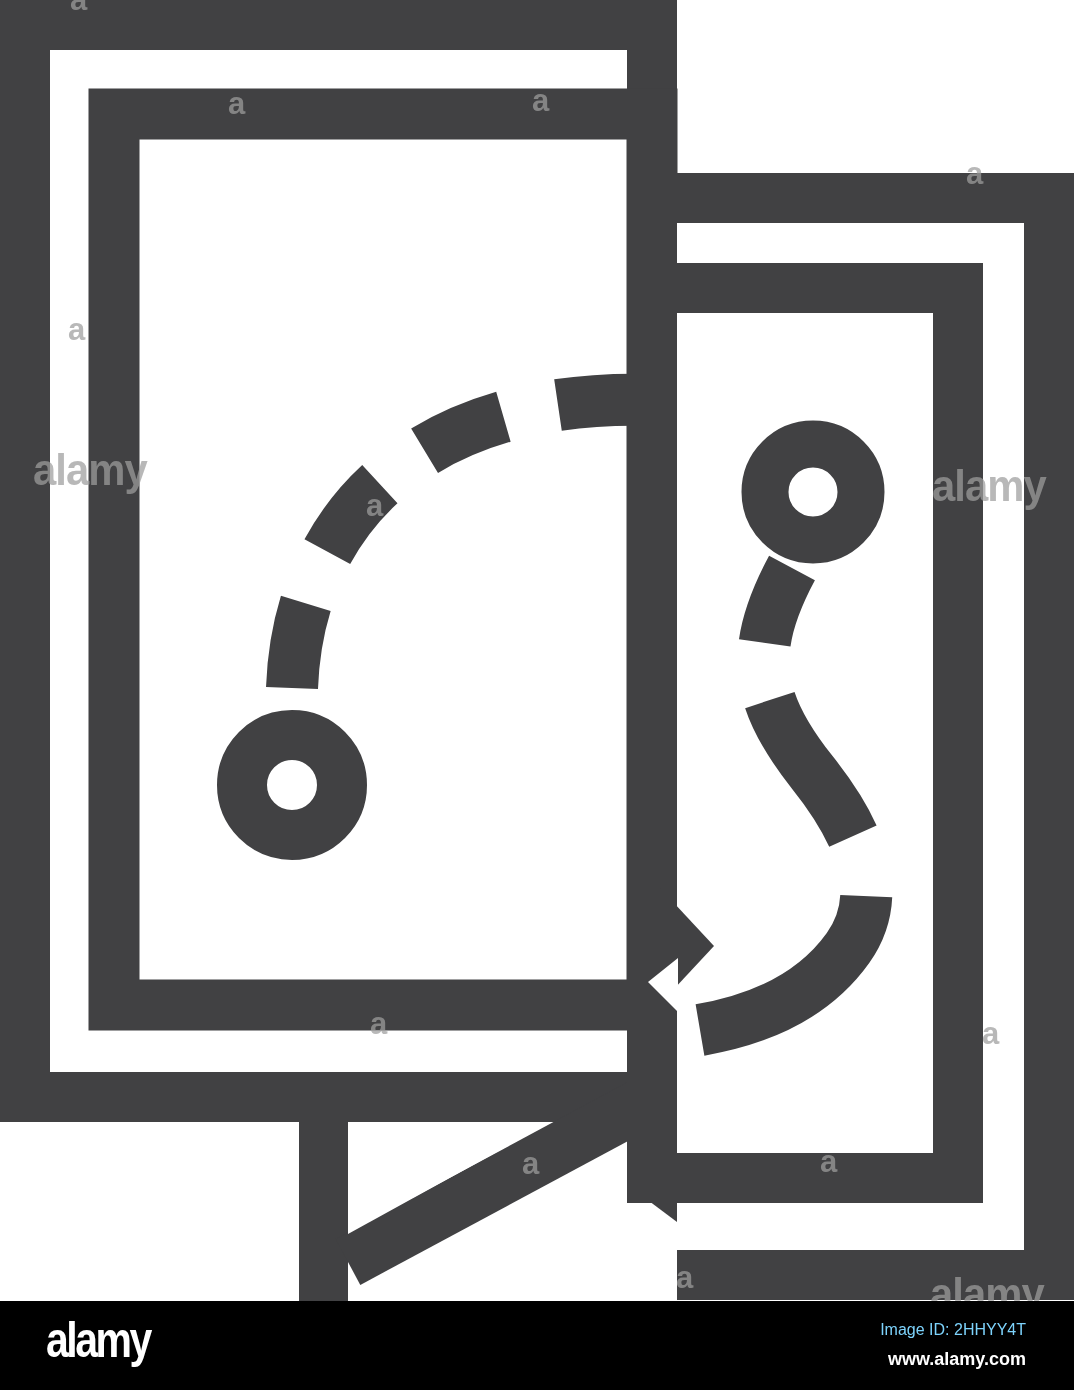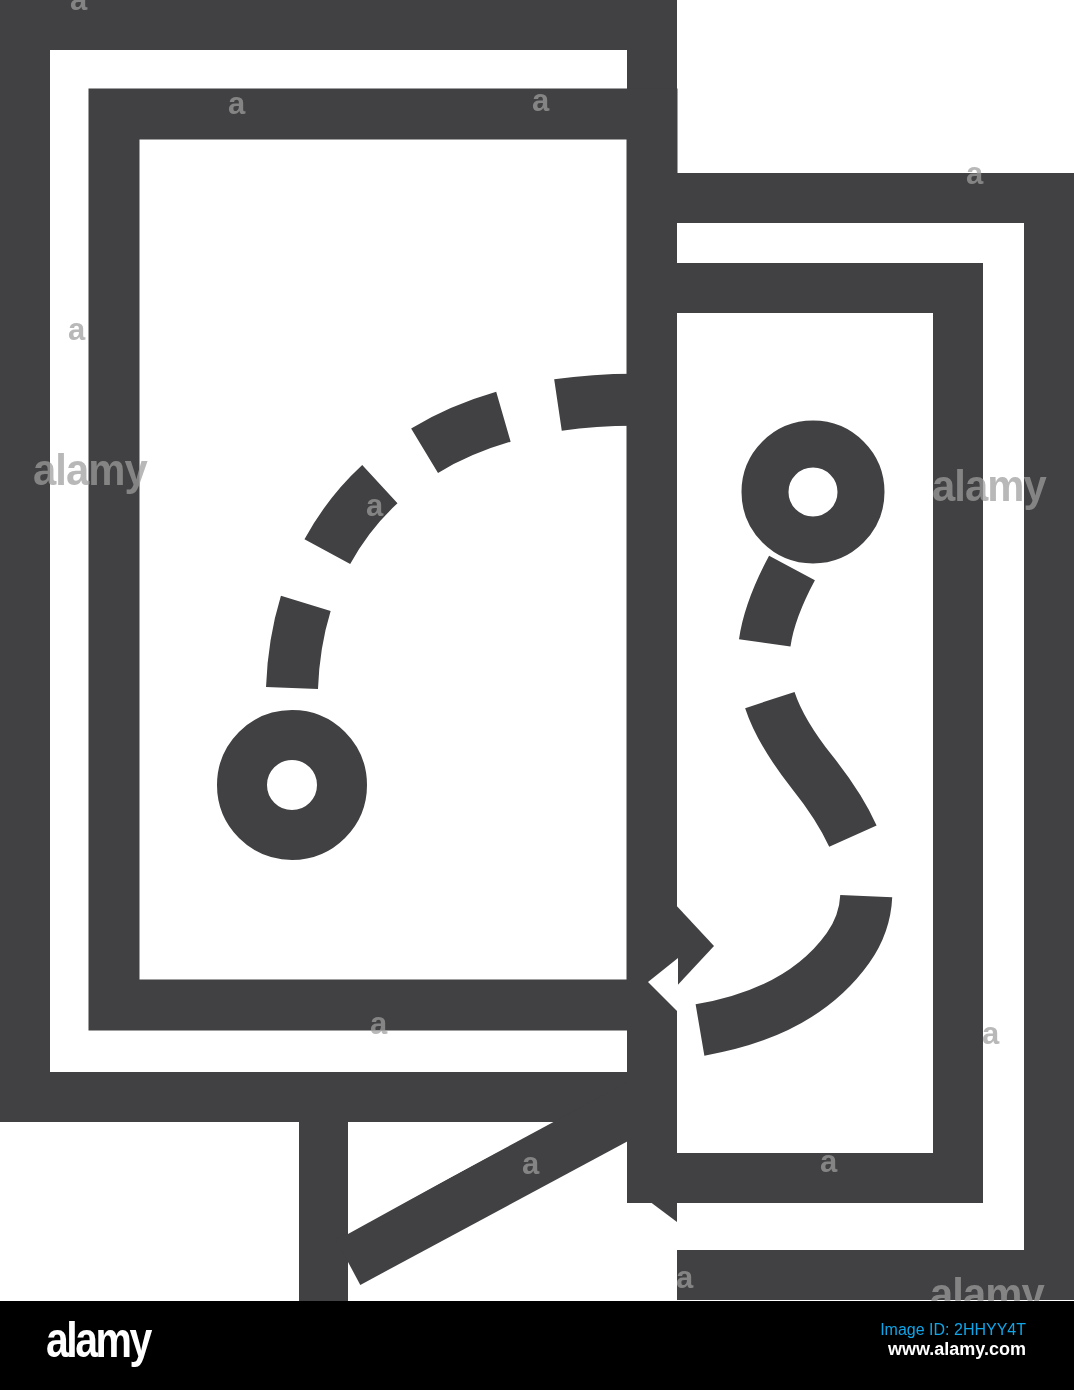--- a/index.html
+++ b/index.html
@@ -10,22 +10,22 @@
   .ink{stroke:#414143;}
   .inkfill{fill:#414143;}
   .wm{position:absolute;color:#9e9e9e;opacity:0.72;font-weight:bold;pointer-events:none;
       line-height:1;user-select:none;}
   .wm-a{font-size:31px;}
   .wm-word{font-size:44px;letter-spacing:-1px;transform:scaleX(0.95);transform-origin:left top;}
   .footer{position:absolute;left:0;top:1301px;width:1074px;height:89px;background:#000000;}
   .footer-logo{position:absolute;left:46px;top:10px;color:#ffffff;font-size:50px;font-weight:bold;
                letter-spacing:-3px;transform:scaleX(0.82);transform-origin:left top;}
   .footer-meta{position:absolute;right:48px;top:20px;text-align:right;}
-  .footer-id{color:#0ea5e9;font-size:16px;}
-  .footer-url{color:#ffffff;font-size:18px;font-weight:bold;margin-top:0;}
+  .footer-id{color:#7dd3fc;font-size:16px;}
+  .footer-url{color:#ffffff;font-size:18px;font-weight:bold;margin-top:10px;}
 </style>
 </head>
 <body>
 
 <div class="stage">
 
   <svg class="icon-svg" width="1074" height="1302" viewBox="0 0 1074 1302" aria-hidden="true">
 
     <rect x="25" y="25" width="627" height="1072" fill="none" class="ink" stroke-width="50"></rect>
     <rect x="114" y="114" width="538" height="891" fill="none" class="ink" stroke-width="51"></rect>

